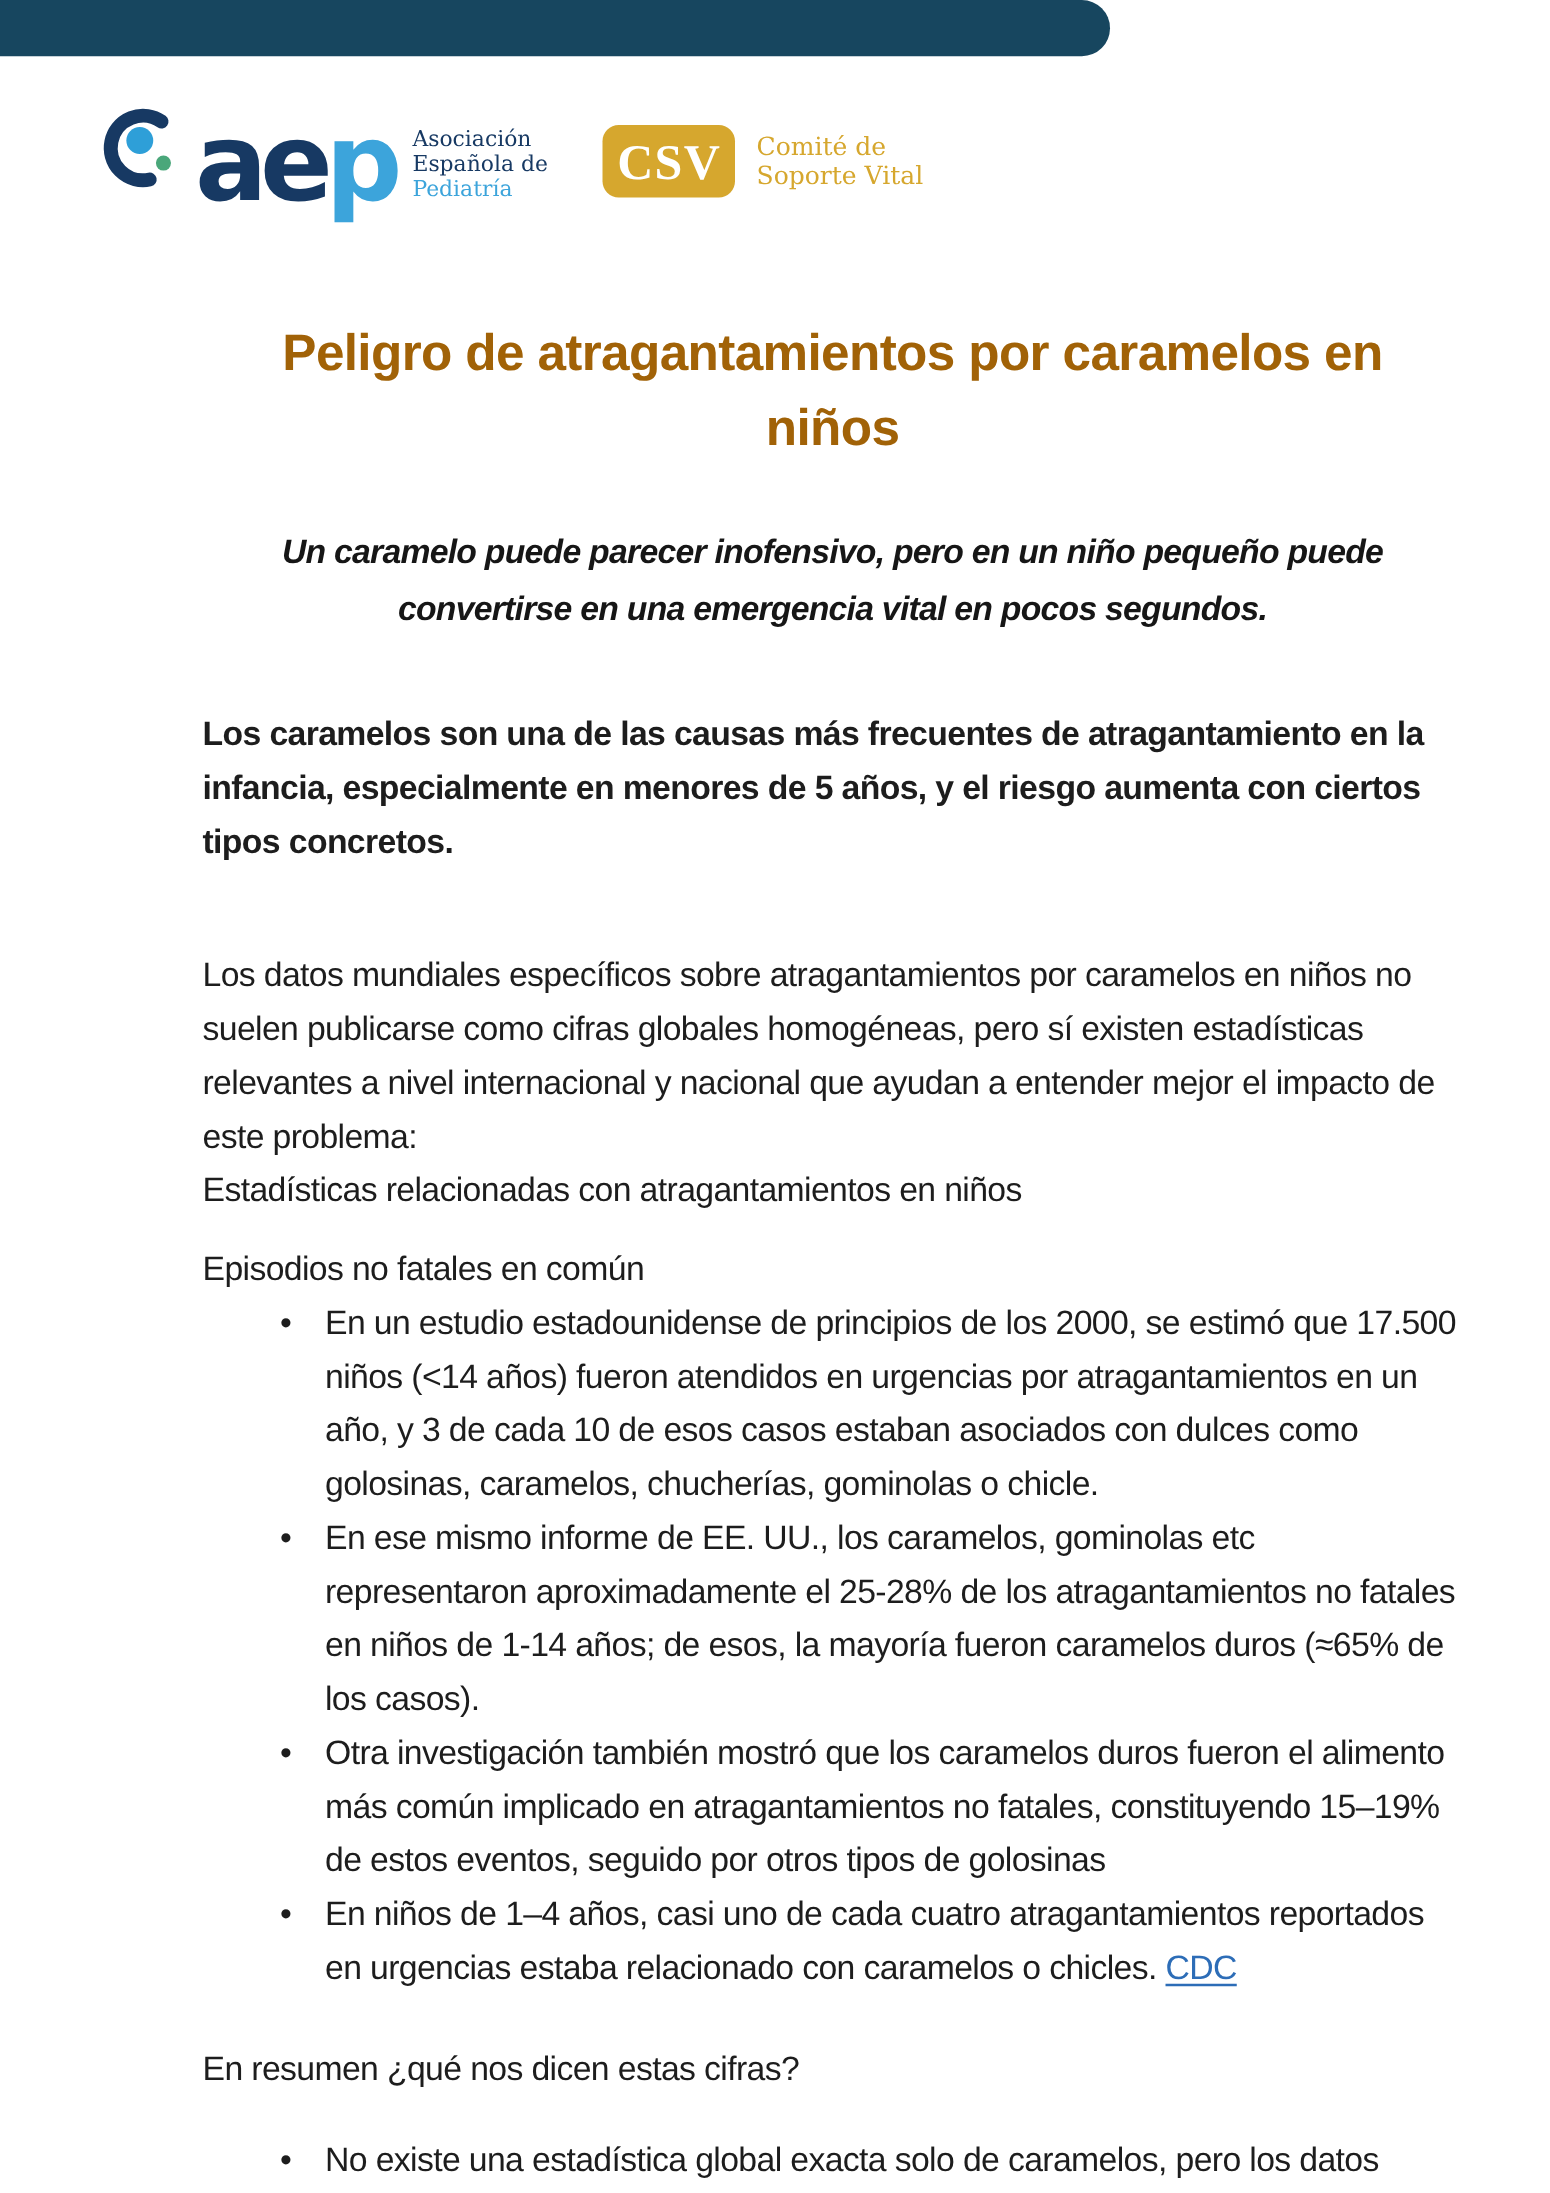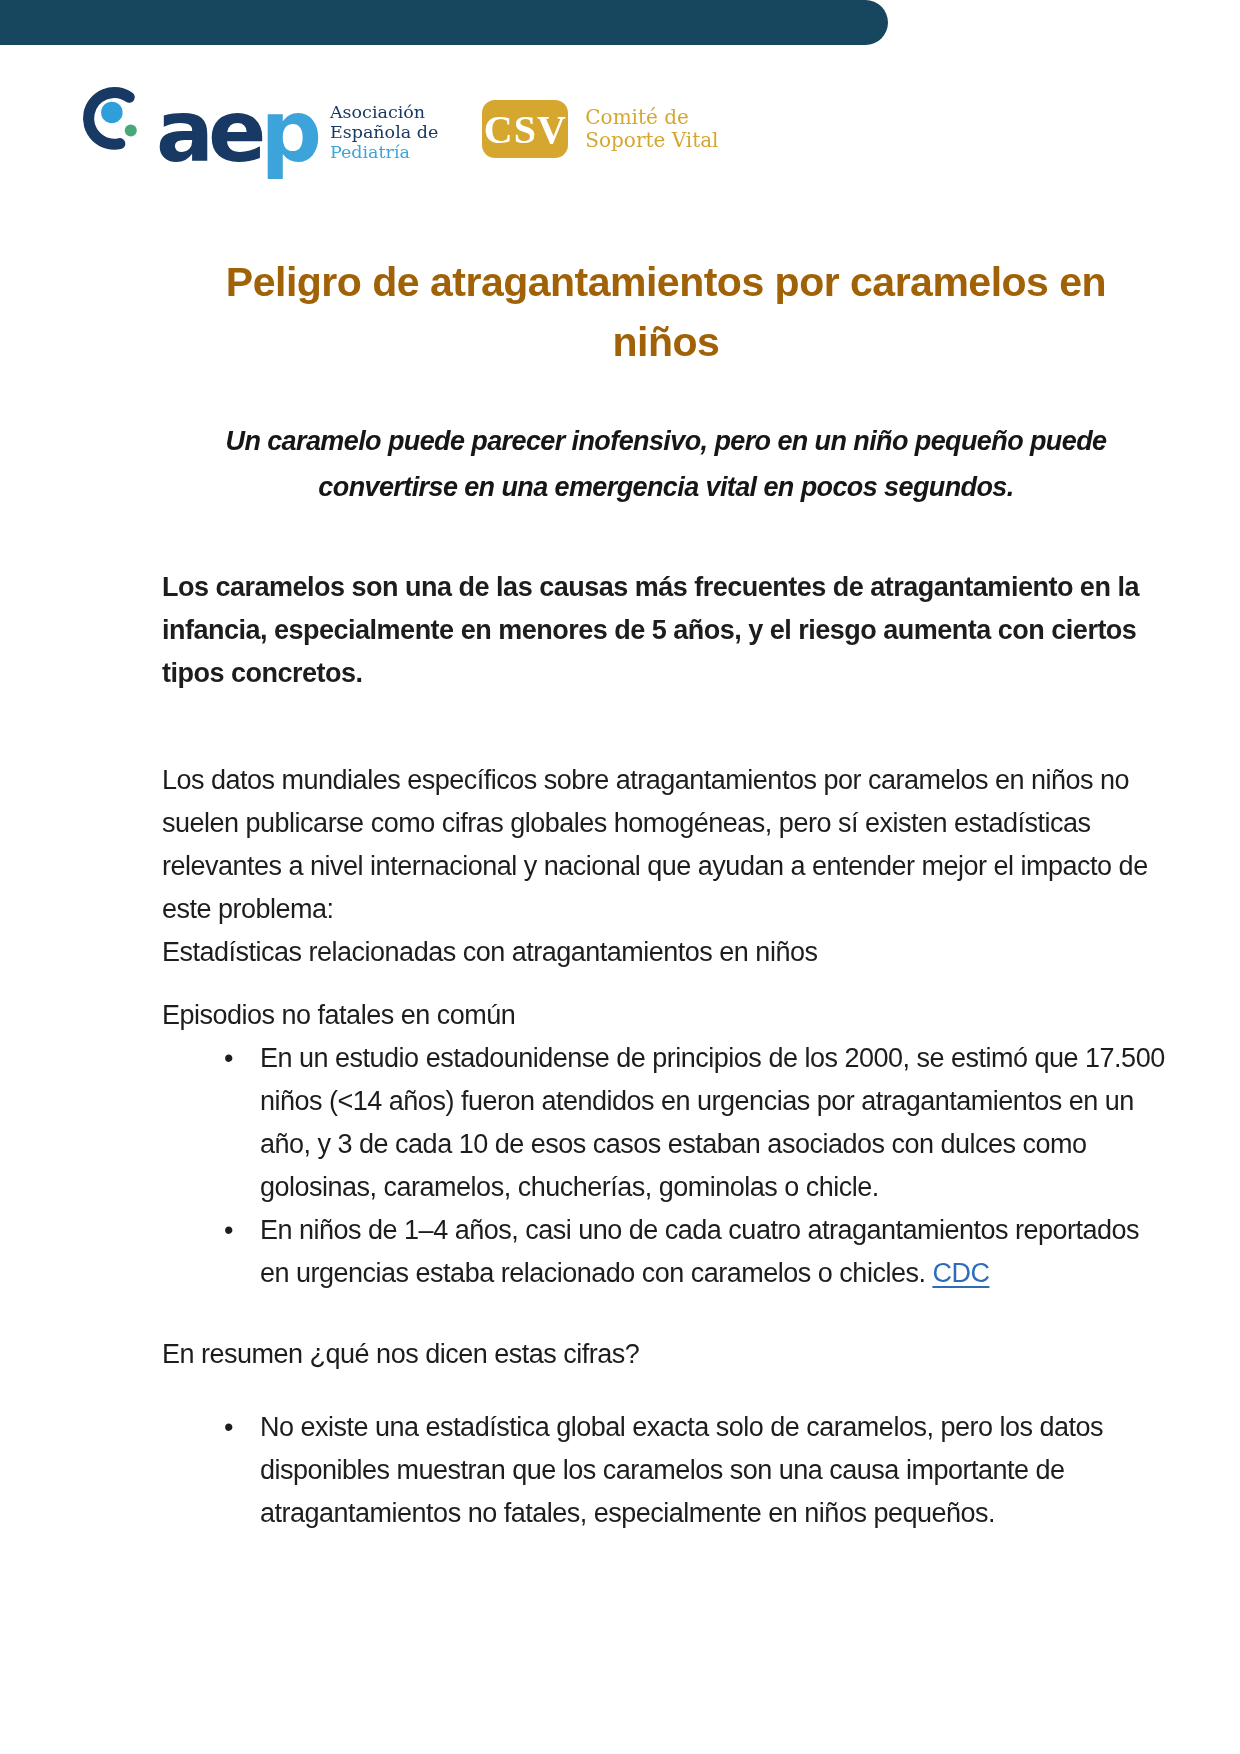--- a/index.html
+++ b/index.html
@@ -50,21 +50,21 @@
     margin-top: 26px;
     font-family: "DejaVu Serif", serif;
     font-size: 17.5px;
     line-height: 20px;
     color: #173963;
   }
   .aep-tag .lb { color: #3ca4db; }
 
   .csv { display: flex; align-items: center; margin-left: 44px; margin-top: 24px; }
   .csv-badge {
-    width: 86px;
+    width: 106px;
     height: 58px;
     background: #d6a72e;
     border-radius: 13px;
     color: #ffffff;
     font-family: "Liberation Serif", serif;
     font-weight: 600;
     font-size: 40px;
     letter-spacing: 1px;
     display: flex;
     align-items: center;
@@ -183,20 +183,22 @@
 
     <div class="body-block">
       <p class="body-p">Los datos mundiales específicos sobre atragantamientos por caramelos en niños no suelen publicarse como cifras globales homogéneas, pero sí existen estadísticas relevantes a nivel internacional y nacional que ayudan a entender mejor el impacto de este problema:</p>
       <p class="body-p">Estadísticas relacionadas con atragantamientos en niños</p>
     </div>
 
     <p class="body-p section-heading">Episodios no fatales en común</p>
 
     <ul class="bullets">
       <li><span>En un estudio estadounidense de principios de los 2000, se estimó que 17.500 niños (&lt;14 años) fueron atendidos en urgencias por atragantamientos en un año, y  3 de cada 10 de esos casos estaban asociados con dulces como golosinas, caramelos, chucherías, gominolas o chicle.</span></li>
+      <li><span>En ese mismo informe de EE. UU., los caramelos, gominolas etc representaron aproximadamente el 25-28% de los atragantamientos no fatales en niños de 1-14 años; de esos, la mayoría fueron caramelos duros (≈65% de los casos).</span></li>
+      <li><span>Otra investigación también mostró que los caramelos duros fueron el alimento más común implicado en atragantamientos no fatales, constituyendo 15–19% de estos eventos, seguido por otros tipos de golosinas</span></li>
       <li><span>En niños de 1–4 años, casi uno de cada cuatro atragantamientos reportados en urgencias estaba relacionado con caramelos o chicles. </span><a class="link" href="#">CDC</a></li>
     </ul>
 
     <p class="body-p section-heading resumen">En resumen ¿qué nos dicen estas cifras?</p>
 
     <ul class="bullets resumen-list">
       <li><span>No existe una estadística global exacta solo de caramelos, pero los datos disponibles muestran que los caramelos son una causa importante de atragantamientos no fatales, especialmente en niños pequeños. </span></li>
     </ul>
 
   </main>

